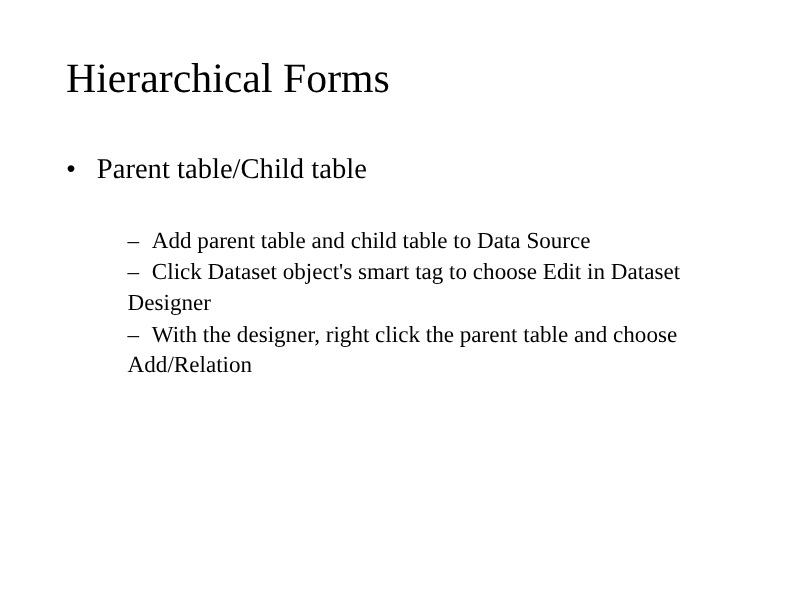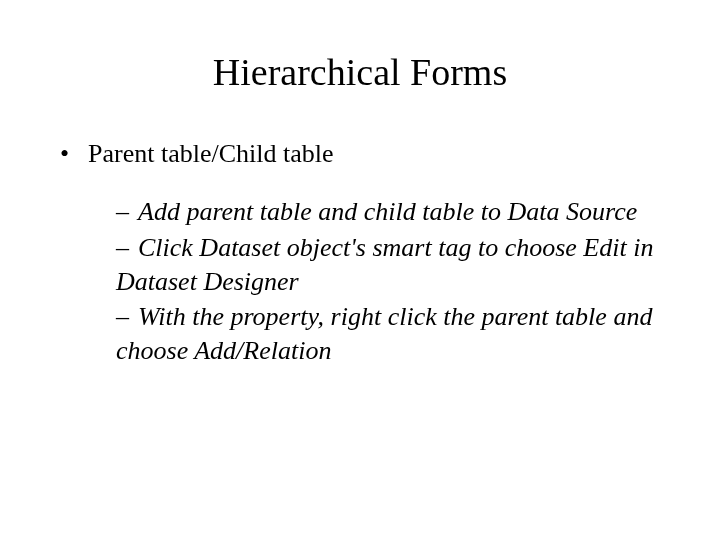--- a/index.html
+++ b/index.html
@@ -10,44 +10,42 @@
     body {
       width: 720px;
       height: 540px;
       background: #ffffff;
       font-family: 'Times New Roman', Times, serif;
       color: #000000;
       padding: 50px 60px 40px 60px;
     }
     .title {
       font-size: 38px;
-      text-align: center;
       font-weight: normal;
       margin-bottom: 45px;
     }
     .bullet-level-1 {
       font-size: 26px;
       list-style: none;
-      margin-bottom: 26px;
+      margin-bottom: 36px;
     }
     .bullet-level-1 .marker {
       display: inline-block;
       width: 28px;
       vertical-align: top;
     }
     .bullet-level-1 .text {
       display: inline;
     }
     .bullet-level-2 {
-      font-size: 26px;
+      font-size: 21px;
       list-style: none;
       padding-left: 56px;
       line-height: 1.3;
       margin-bottom: 2px;
-      font-style: italic;
     }
     .bullet-level-2 .marker {
       display: inline-block;
       width: 22px;
       vertical-align: top;
     }
     .bullet-level-2 .text {
       display: inline;
     }
     .sub-items {
@@ -64,15 +62,15 @@
 </div>
 
 <div class="sub-items">
   <div class="bullet-level-2">
     <span class="marker">–</span><span class="text">Add parent table and child table to Data Source</span>
   </div>
   <div class="bullet-level-2">
     <span class="marker">–</span><span class="text">Click Dataset object's smart tag to choose Edit in Dataset Designer</span>
   </div>
   <div class="bullet-level-2">
-    <span class="marker">–</span><span class="text">With the property, right click the parent table and choose Add/Relation</span>
+    <span class="marker">–</span><span class="text">With the designer, right click the parent table and choose Add/Relation</span>
   </div>
 </div>
 
 </body></html>

